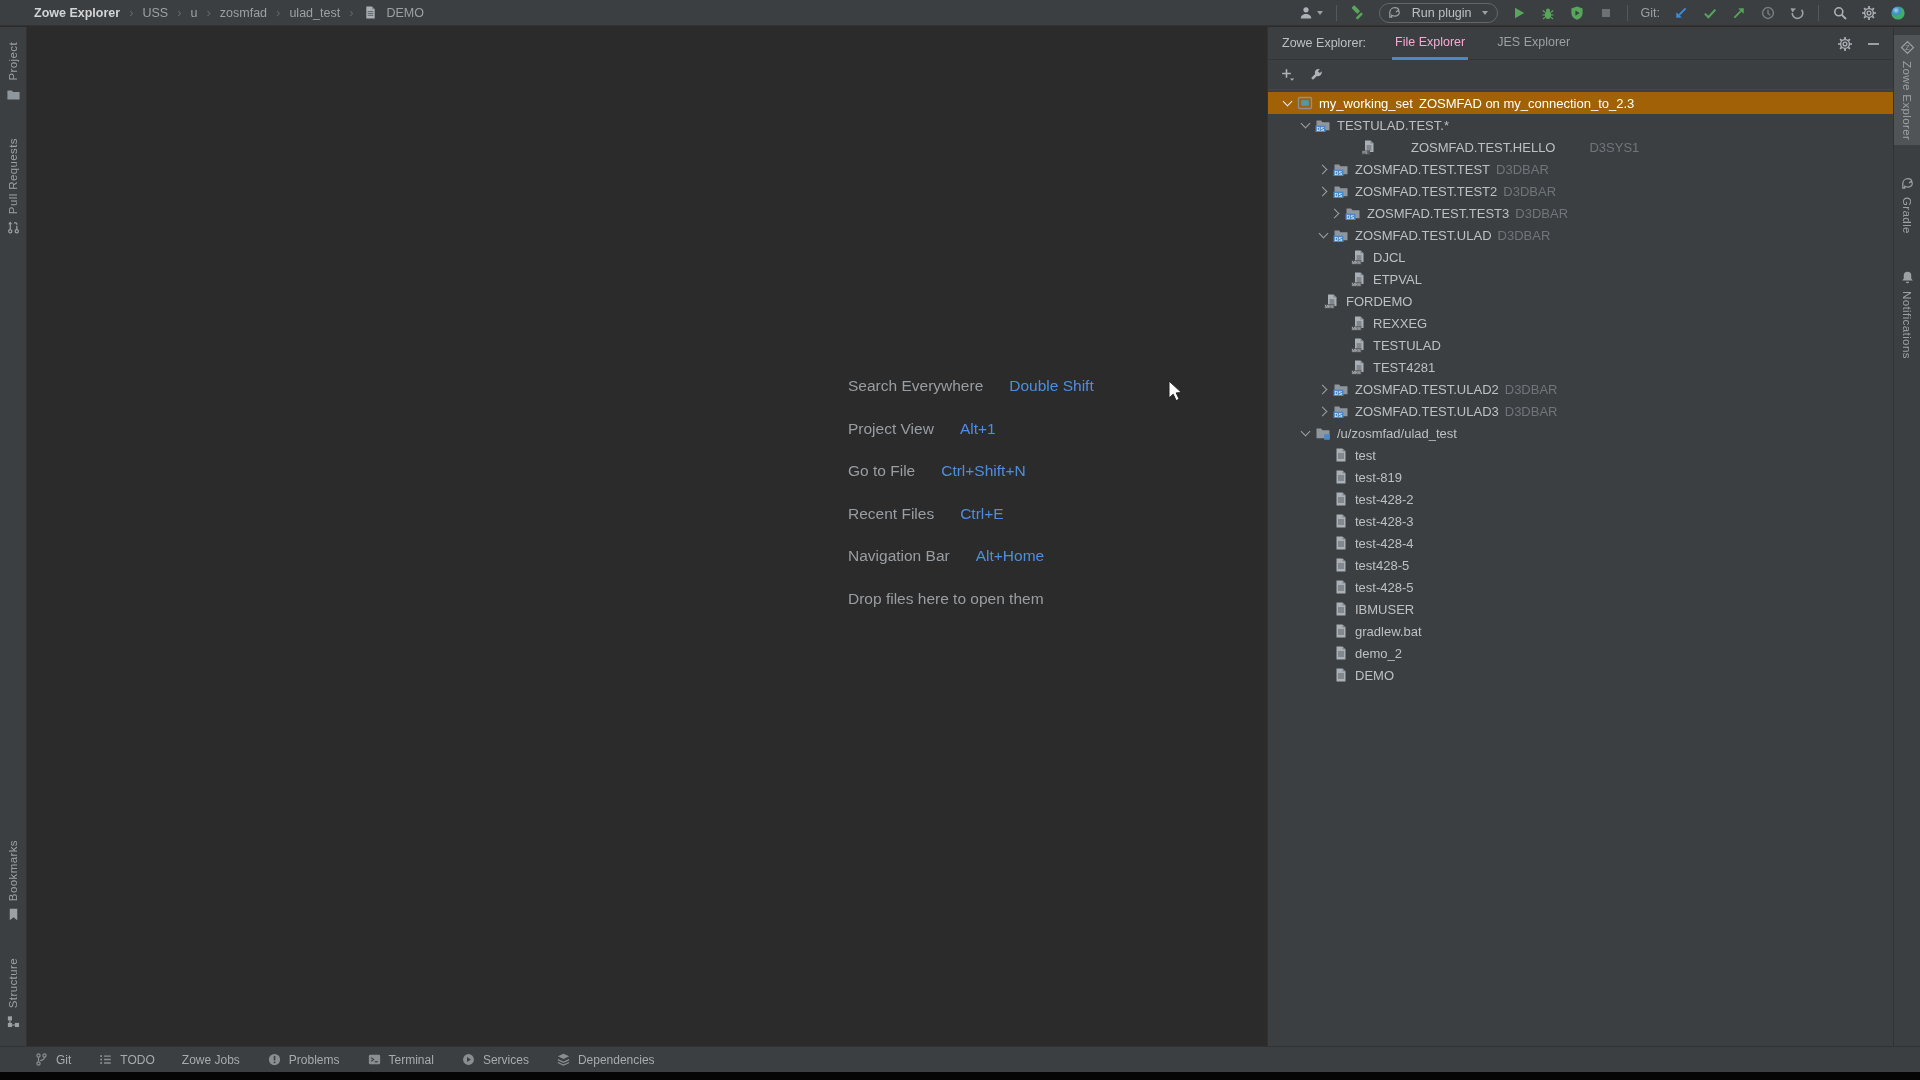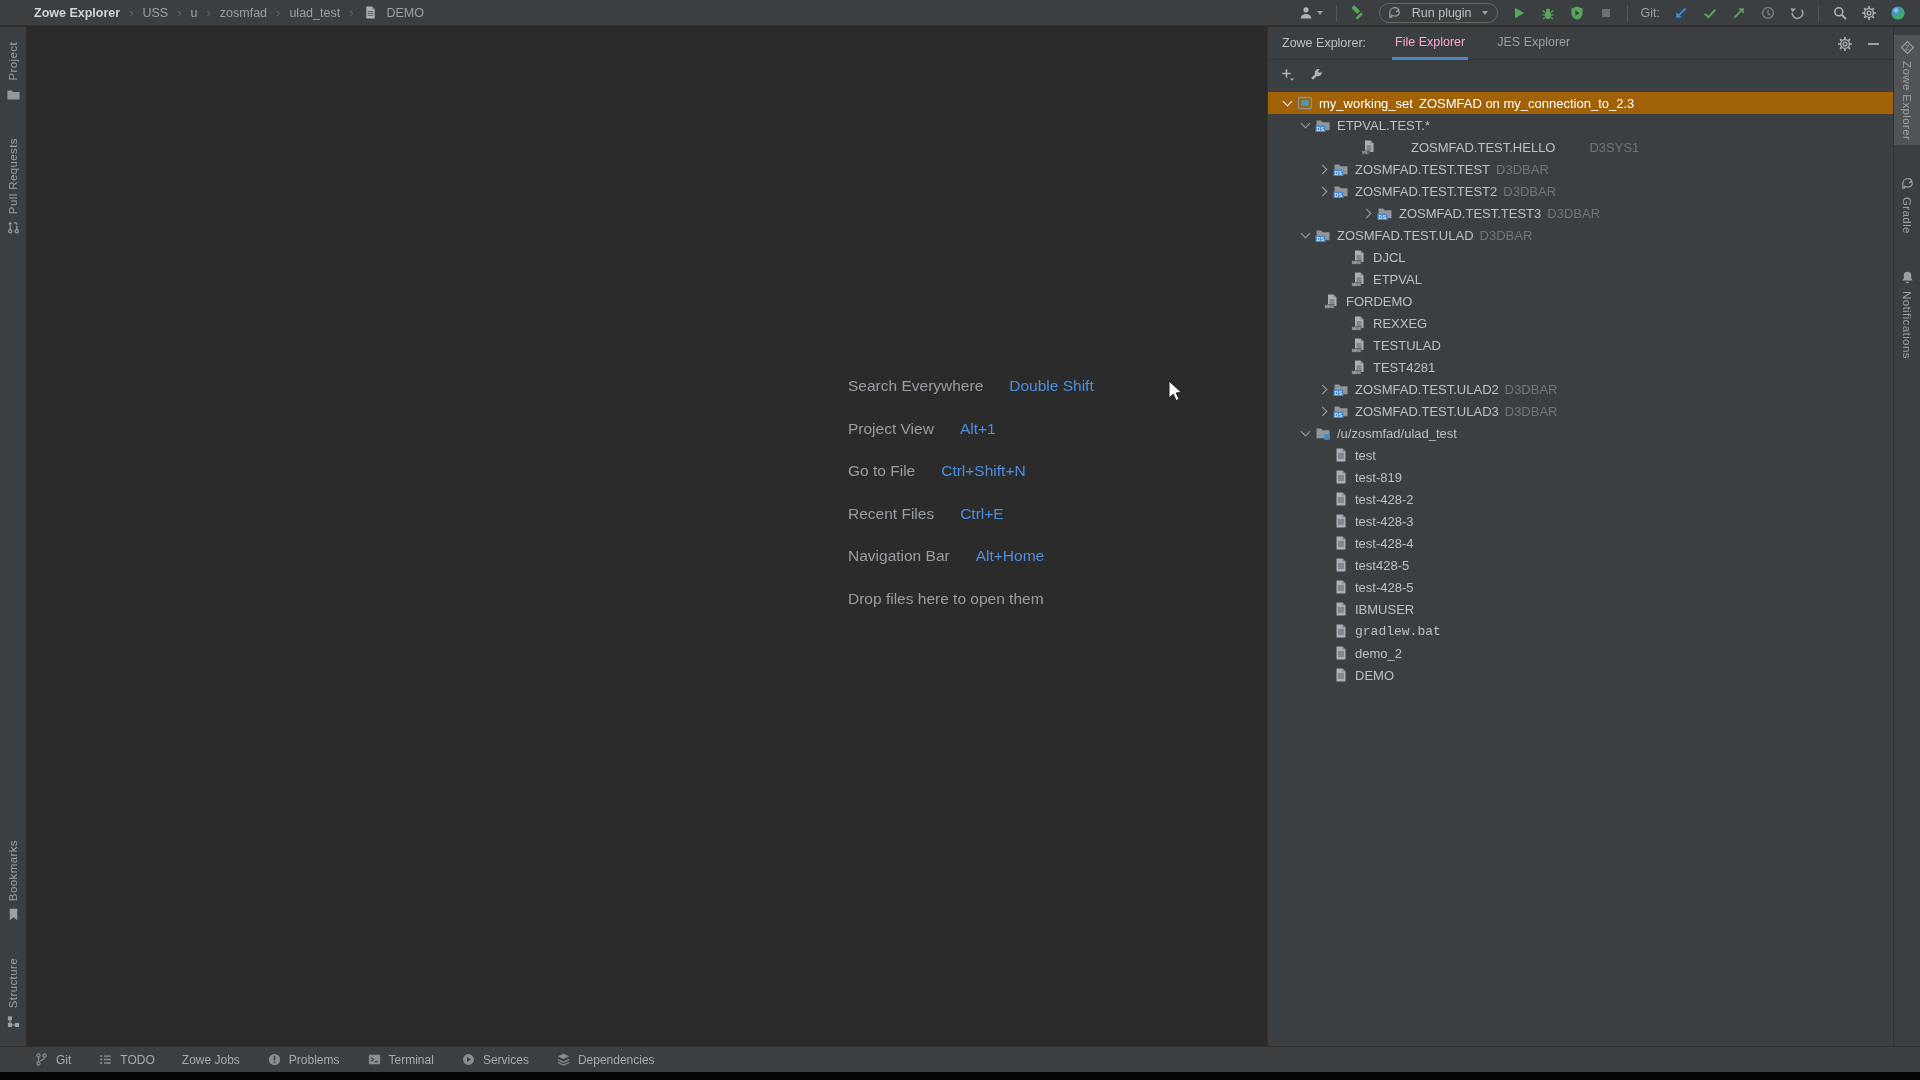--- a/index.html
+++ b/index.html
@@ -386,21 +386,21 @@
         <span class="chev open">
           <i></i>
         </span>
         <span class="ico">
           <svg viewBox="0 0 16 16">
             <path d="M1.5 3.6h4.6l1.4 1.7h7v8H1.5z" fill="#8f969c"></path>
             <rect x="0.5" y="8.6" width="10" height="6.4" fill="#4a88c7"></rect>
             <text x="1.6" y="13.7" font-size="5.4" font-family="sans-serif" fill="#fff">DS</text>
           </svg>
         </span>
-        <span class="tlabel">ETPVAL.TEST.*</span>
+        <span class="tlabel">TESTULAD.TEST.*</span>
       </div>
       <div class="trow" style="padding-left: 46px; gap: 28px;">
         <span class="chev"></span>
         <span class="ico">
           <svg viewBox="0 0 16 16">
             <path d="M4 1.5h5.5l3 3V13H4z" fill="#a9b0b6"></path>
             <path d="M9.5 1.5v3h3z" fill="#80868b"></path>
             <path d="M5.6 7h4.8M5.6 9h4.8M5.6 11h4.8" stroke="#5a6165" stroke-width="1"></path>
             <rect x="1" y="11.5" width="8" height="4" fill="#55595c"></rect>
             <text x="1.5" y="14.8" font-size="3.6" font-family="sans-serif" fill="#d6d8da">PS</text>
@@ -430,161 +430,161 @@
         <span class="ico">
           <svg viewBox="0 0 16 16">
             <path d="M1.5 3.6h4.6l1.4 1.7h7v8H1.5z" fill="#8f969c"></path>
             <rect x="0.5" y="8.6" width="10" height="6.4" fill="#4a88c7"></rect>
             <text x="1.6" y="13.7" font-size="5.4" font-family="sans-serif" fill="#fff">DS</text>
           </svg>
         </span>
         <span class="tlabel">ZOSMFAD.TEST.TEST2</span>
         <span class="tsfx">D3DBAR</span>
       </div>
-      <div class="trow" style="padding-left: 58px; margin-left: 32px;">
+      <div class="trow" style="padding-left: 58px;">
         <span class="chev closed">
           <i></i>
         </span>
         <span class="ico">
           <svg viewBox="0 0 16 16">
             <path d="M1.5 3.6h4.6l1.4 1.7h7v8H1.5z" fill="#8f969c"></path>
             <rect x="0.5" y="8.6" width="10" height="6.4" fill="#4a88c7"></rect>
             <text x="1.6" y="13.7" font-size="5.4" font-family="sans-serif" fill="#fff">DS</text>
           </svg>
         </span>
         <span class="tlabel">ZOSMFAD.TEST.TEST3</span>
         <span class="tsfx">D3DBAR</span>
       </div>
+      <div class="trow" style="padding-left: 46px;">
+        <span class="chev open">
+          <i></i>
+        </span>
+        <span class="ico">
+          <svg viewBox="0 0 16 16">
+            <path d="M1.5 3.6h4.6l1.4 1.7h7v8H1.5z" fill="#8f969c"></path>
+            <rect x="0.5" y="8.6" width="10" height="6.4" fill="#4a88c7"></rect>
+            <text x="1.6" y="13.7" font-size="5.4" font-family="sans-serif" fill="#fff">DS</text>
+          </svg>
+        </span>
+        <span class="tlabel">ZOSMFAD.TEST.ULAD</span>
+        <span class="tsfx">D3DBAR</span>
+      </div>
+      <div class="trow" style="padding-left: 64px;">
+        <span class="chev"></span>
+        <span class="ico">
+          <svg viewBox="0 0 16 16">
+            <path d="M4 1.5h5.5l3 3V13H4z" fill="#a9b0b6"></path>
+            <path d="M9.5 1.5v3h3z" fill="#80868b"></path>
+            <path d="M5.6 7h4.8M5.6 9h4.8M5.6 11h4.8" stroke="#5a6165" stroke-width="1"></path>
+            <rect x="0.5" y="11.3" width="10" height="4.2" fill="#55595c"></rect>
+            <text x="1" y="14.7" font-size="3.6" font-family="sans-serif" fill="#d6d8da">MEM</text>
+          </svg>
+        </span>
+        <span class="tlabel">DJCL</span>
+      </div>
+      <div class="trow" style="padding-left: 64px;">
+        <span class="chev"></span>
+        <span class="ico">
+          <svg viewBox="0 0 16 16">
+            <path d="M4 1.5h5.5l3 3V13H4z" fill="#a9b0b6"></path>
+            <path d="M9.5 1.5v3h3z" fill="#80868b"></path>
+            <path d="M5.6 7h4.8M5.6 9h4.8M5.6 11h4.8" stroke="#5a6165" stroke-width="1"></path>
+            <rect x="0.5" y="11.3" width="10" height="4.2" fill="#55595c"></rect>
+            <text x="1" y="14.7" font-size="3.6" font-family="sans-serif" fill="#d6d8da">MEM</text>
+          </svg>
+        </span>
+        <span class="tlabel">ETPVAL</span>
+      </div>
+      <div class="trow" style="padding-left: 37px;">
+        <span class="chev"></span>
+        <span class="ico">
+          <svg viewBox="0 0 16 16">
+            <path d="M4 1.5h5.5l3 3V13H4z" fill="#a9b0b6"></path>
+            <path d="M9.5 1.5v3h3z" fill="#80868b"></path>
+            <path d="M5.6 7h4.8M5.6 9h4.8M5.6 11h4.8" stroke="#5a6165" stroke-width="1"></path>
+            <rect x="0.5" y="11.3" width="10" height="4.2" fill="#55595c"></rect>
+            <text x="1" y="14.7" font-size="3.6" font-family="sans-serif" fill="#d6d8da">MEM</text>
+          </svg>
+        </span>
+        <span class="tlabel">FORDEMO</span>
+      </div>
+      <div class="trow" style="padding-left: 64px;">
+        <span class="chev"></span>
+        <span class="ico">
+          <svg viewBox="0 0 16 16">
+            <path d="M4 1.5h5.5l3 3V13H4z" fill="#a9b0b6"></path>
+            <path d="M9.5 1.5v3h3z" fill="#80868b"></path>
+            <path d="M5.6 7h4.8M5.6 9h4.8M5.6 11h4.8" stroke="#5a6165" stroke-width="1"></path>
+            <rect x="0.5" y="11.3" width="10" height="4.2" fill="#55595c"></rect>
+            <text x="1" y="14.7" font-size="3.6" font-family="sans-serif" fill="#d6d8da">MEM</text>
+          </svg>
+        </span>
+        <span class="tlabel">REXXEG</span>
+      </div>
+      <div class="trow" style="padding-left: 64px;">
+        <span class="chev"></span>
+        <span class="ico">
+          <svg viewBox="0 0 16 16">
+            <path d="M4 1.5h5.5l3 3V13H4z" fill="#a9b0b6"></path>
+            <path d="M9.5 1.5v3h3z" fill="#80868b"></path>
+            <path d="M5.6 7h4.8M5.6 9h4.8M5.6 11h4.8" stroke="#5a6165" stroke-width="1"></path>
+            <rect x="0.5" y="11.3" width="10" height="4.2" fill="#55595c"></rect>
+            <text x="1" y="14.7" font-size="3.6" font-family="sans-serif" fill="#d6d8da">MEM</text>
+          </svg>
+        </span>
+        <span class="tlabel">TESTULAD</span>
+      </div>
+      <div class="trow" style="padding-left: 64px;">
+        <span class="chev"></span>
+        <span class="ico">
+          <svg viewBox="0 0 16 16">
+            <path d="M4 1.5h5.5l3 3V13H4z" fill="#a9b0b6"></path>
+            <path d="M9.5 1.5v3h3z" fill="#80868b"></path>
+            <path d="M5.6 7h4.8M5.6 9h4.8M5.6 11h4.8" stroke="#5a6165" stroke-width="1"></path>
+            <rect x="0.5" y="11.3" width="10" height="4.2" fill="#55595c"></rect>
+            <text x="1" y="14.7" font-size="3.6" font-family="sans-serif" fill="#d6d8da">MEM</text>
+          </svg>
+        </span>
+        <span class="tlabel">TEST4281</span>
+      </div>
+      <div class="trow" style="padding-left: 46px;">
+        <span class="chev closed">
+          <i></i>
+        </span>
+        <span class="ico">
+          <svg viewBox="0 0 16 16">
+            <path d="M1.5 3.6h4.6l1.4 1.7h7v8H1.5z" fill="#8f969c"></path>
+            <rect x="0.5" y="8.6" width="10" height="6.4" fill="#4a88c7"></rect>
+            <text x="1.6" y="13.7" font-size="5.4" font-family="sans-serif" fill="#fff">DS</text>
+          </svg>
+        </span>
+        <span class="tlabel">ZOSMFAD.TEST.ULAD2</span>
+        <span class="tsfx">D3DBAR</span>
+      </div>
+      <div class="trow" style="padding-left: 46px;">
+        <span class="chev closed">
+          <i></i>
+        </span>
+        <span class="ico">
+          <svg viewBox="0 0 16 16">
+            <path d="M1.5 3.6h4.6l1.4 1.7h7v8H1.5z" fill="#8f969c"></path>
+            <rect x="0.5" y="8.6" width="10" height="6.4" fill="#4a88c7"></rect>
+            <text x="1.6" y="13.7" font-size="5.4" font-family="sans-serif" fill="#fff">DS</text>
+          </svg>
+        </span>
+        <span class="tlabel">ZOSMFAD.TEST.ULAD3</span>
+        <span class="tsfx">D3DBAR</span>
+      </div>
       <div class="trow" style="padding-left: 28px;">
         <span class="chev open">
           <i></i>
         </span>
         <span class="ico">
           <svg viewBox="0 0 16 16">
             <path d="M1.5 3.6h4.6l1.4 1.7h7v8H1.5z" fill="#8f969c"></path>
-            <rect x="0.5" y="8.6" width="10" height="6.4" fill="#4a88c7"></rect>
-            <text x="1.6" y="13.7" font-size="5.4" font-family="sans-serif" fill="#fff">DS</text>
-          </svg>
-        </span>
-        <span class="tlabel">ZOSMFAD.TEST.ULAD</span>
-        <span class="tsfx">D3DBAR</span>
-      </div>
-      <div class="trow" style="padding-left: 64px;">
-        <span class="chev"></span>
-        <span class="ico">
-          <svg viewBox="0 0 16 16">
-            <path d="M4 1.5h5.5l3 3V13H4z" fill="#a9b0b6"></path>
-            <path d="M9.5 1.5v3h3z" fill="#80868b"></path>
-            <path d="M5.6 7h4.8M5.6 9h4.8M5.6 11h4.8" stroke="#5a6165" stroke-width="1"></path>
-            <rect x="0.5" y="11.3" width="10" height="4.2" fill="#55595c"></rect>
-            <text x="1" y="14.7" font-size="3.6" font-family="sans-serif" fill="#d6d8da">MEM</text>
-          </svg>
-        </span>
-        <span class="tlabel">DJCL</span>
-      </div>
-      <div class="trow" style="padding-left: 64px;">
-        <span class="chev"></span>
-        <span class="ico">
-          <svg viewBox="0 0 16 16">
-            <path d="M4 1.5h5.5l3 3V13H4z" fill="#a9b0b6"></path>
-            <path d="M9.5 1.5v3h3z" fill="#80868b"></path>
-            <path d="M5.6 7h4.8M5.6 9h4.8M5.6 11h4.8" stroke="#5a6165" stroke-width="1"></path>
-            <rect x="0.5" y="11.3" width="10" height="4.2" fill="#55595c"></rect>
-            <text x="1" y="14.7" font-size="3.6" font-family="sans-serif" fill="#d6d8da">MEM</text>
-          </svg>
-        </span>
-        <span class="tlabel">ETPVAL</span>
-      </div>
-      <div class="trow" style="padding-left: 37px;">
-        <span class="chev"></span>
-        <span class="ico">
-          <svg viewBox="0 0 16 16">
-            <path d="M4 1.5h5.5l3 3V13H4z" fill="#a9b0b6"></path>
-            <path d="M9.5 1.5v3h3z" fill="#80868b"></path>
-            <path d="M5.6 7h4.8M5.6 9h4.8M5.6 11h4.8" stroke="#5a6165" stroke-width="1"></path>
-            <rect x="0.5" y="11.3" width="10" height="4.2" fill="#55595c"></rect>
-            <text x="1" y="14.7" font-size="3.6" font-family="sans-serif" fill="#d6d8da">MEM</text>
-          </svg>
-        </span>
-        <span class="tlabel">FORDEMO</span>
-      </div>
-      <div class="trow" style="padding-left: 64px;">
-        <span class="chev"></span>
-        <span class="ico">
-          <svg viewBox="0 0 16 16">
-            <path d="M4 1.5h5.5l3 3V13H4z" fill="#a9b0b6"></path>
-            <path d="M9.5 1.5v3h3z" fill="#80868b"></path>
-            <path d="M5.6 7h4.8M5.6 9h4.8M5.6 11h4.8" stroke="#5a6165" stroke-width="1"></path>
-            <rect x="0.5" y="11.3" width="10" height="4.2" fill="#55595c"></rect>
-            <text x="1" y="14.7" font-size="3.6" font-family="sans-serif" fill="#d6d8da">MEM</text>
-          </svg>
-        </span>
-        <span class="tlabel">REXXEG</span>
-      </div>
-      <div class="trow" style="padding-left: 64px;">
-        <span class="chev"></span>
-        <span class="ico">
-          <svg viewBox="0 0 16 16">
-            <path d="M4 1.5h5.5l3 3V13H4z" fill="#a9b0b6"></path>
-            <path d="M9.5 1.5v3h3z" fill="#80868b"></path>
-            <path d="M5.6 7h4.8M5.6 9h4.8M5.6 11h4.8" stroke="#5a6165" stroke-width="1"></path>
-            <rect x="0.5" y="11.3" width="10" height="4.2" fill="#55595c"></rect>
-            <text x="1" y="14.7" font-size="3.6" font-family="sans-serif" fill="#d6d8da">MEM</text>
-          </svg>
-        </span>
-        <span class="tlabel">TESTULAD</span>
-      </div>
-      <div class="trow" style="padding-left: 64px;">
-        <span class="chev"></span>
-        <span class="ico">
-          <svg viewBox="0 0 16 16">
-            <path d="M4 1.5h5.5l3 3V13H4z" fill="#a9b0b6"></path>
-            <path d="M9.5 1.5v3h3z" fill="#80868b"></path>
-            <path d="M5.6 7h4.8M5.6 9h4.8M5.6 11h4.8" stroke="#5a6165" stroke-width="1"></path>
-            <rect x="0.5" y="11.3" width="10" height="4.2" fill="#55595c"></rect>
-            <text x="1" y="14.7" font-size="3.6" font-family="sans-serif" fill="#d6d8da">MEM</text>
-          </svg>
-        </span>
-        <span class="tlabel">TEST4281</span>
-      </div>
-      <div class="trow" style="padding-left: 46px;">
-        <span class="chev closed">
-          <i></i>
-        </span>
-        <span class="ico">
-          <svg viewBox="0 0 16 16">
-            <path d="M1.5 3.6h4.6l1.4 1.7h7v8H1.5z" fill="#8f969c"></path>
-            <rect x="0.5" y="8.6" width="10" height="6.4" fill="#4a88c7"></rect>
-            <text x="1.6" y="13.7" font-size="5.4" font-family="sans-serif" fill="#fff">DS</text>
-          </svg>
-        </span>
-        <span class="tlabel">ZOSMFAD.TEST.ULAD2</span>
-        <span class="tsfx">D3DBAR</span>
-      </div>
-      <div class="trow" style="padding-left: 46px;">
-        <span class="chev closed">
-          <i></i>
-        </span>
-        <span class="ico">
-          <svg viewBox="0 0 16 16">
-            <path d="M1.5 3.6h4.6l1.4 1.7h7v8H1.5z" fill="#8f969c"></path>
-            <rect x="0.5" y="8.6" width="10" height="6.4" fill="#4a88c7"></rect>
-            <text x="1.6" y="13.7" font-size="5.4" font-family="sans-serif" fill="#fff">DS</text>
-          </svg>
-        </span>
-        <span class="tlabel">ZOSMFAD.TEST.ULAD3</span>
-        <span class="tsfx">D3DBAR</span>
-      </div>
-      <div class="trow" style="padding-left: 28px;">
-        <span class="chev open">
-          <i></i>
-        </span>
-        <span class="ico">
-          <svg viewBox="0 0 16 16">
-            <path d="M1.5 3.6h4.6l1.4 1.7h7v8H1.5z" fill="#8f969c"></path>
             <rect x="9.2" y="9.2" width="5.6" height="5.6" fill="#4a88c7"></rect>
           </svg>
         </span>
         <span class="tlabel">/u/zosmfad/ulad_test</span>
       </div>
       <div class="trow" style="padding-left: 46px;">
         <span class="chev"></span>
         <span class="ico">
           <svg viewBox="0 0 16 16">
             <path d="M3.5 1.5h6l3 3v10h-9z" fill="#a9b0b6"></path>
@@ -664,21 +664,21 @@
         <span class="chev"></span>
         <span class="ico">
           <svg viewBox="0 0 16 16">
             <path d="M3.5 1.5h6l3 3v10h-9z" fill="#a9b0b6"></path>
             <path d="M9.5 1.5v3h3z" fill="#80868b"></path>
             <path d="M5 7h6M5 9h6M5 11h6" stroke="#5a6165" stroke-width="1"></path>
           </svg>
         </span>
         <span class="tlabel">IBMUSER</span>
       </div>
-      <div class="trow" style="padding-left: 46px; font-family: Liberation Mono, monospace;">
+      <div class="trow" style="padding-left: 46px;">
         <span class="chev"></span>
         <span class="ico">
           <svg viewBox="0 0 16 16">
             <path d="M3.5 1.5h6l3 3v10h-9z" fill="#a9b0b6"></path>
             <path d="M9.5 1.5v3h3z" fill="#80868b"></path>
             <path d="M5 7h6M5 9h6M5 11h6" stroke="#5a6165" stroke-width="1"></path>
           </svg>
         </span>
         <span class="tlabel">gradlew.bat</span>
       </div>

